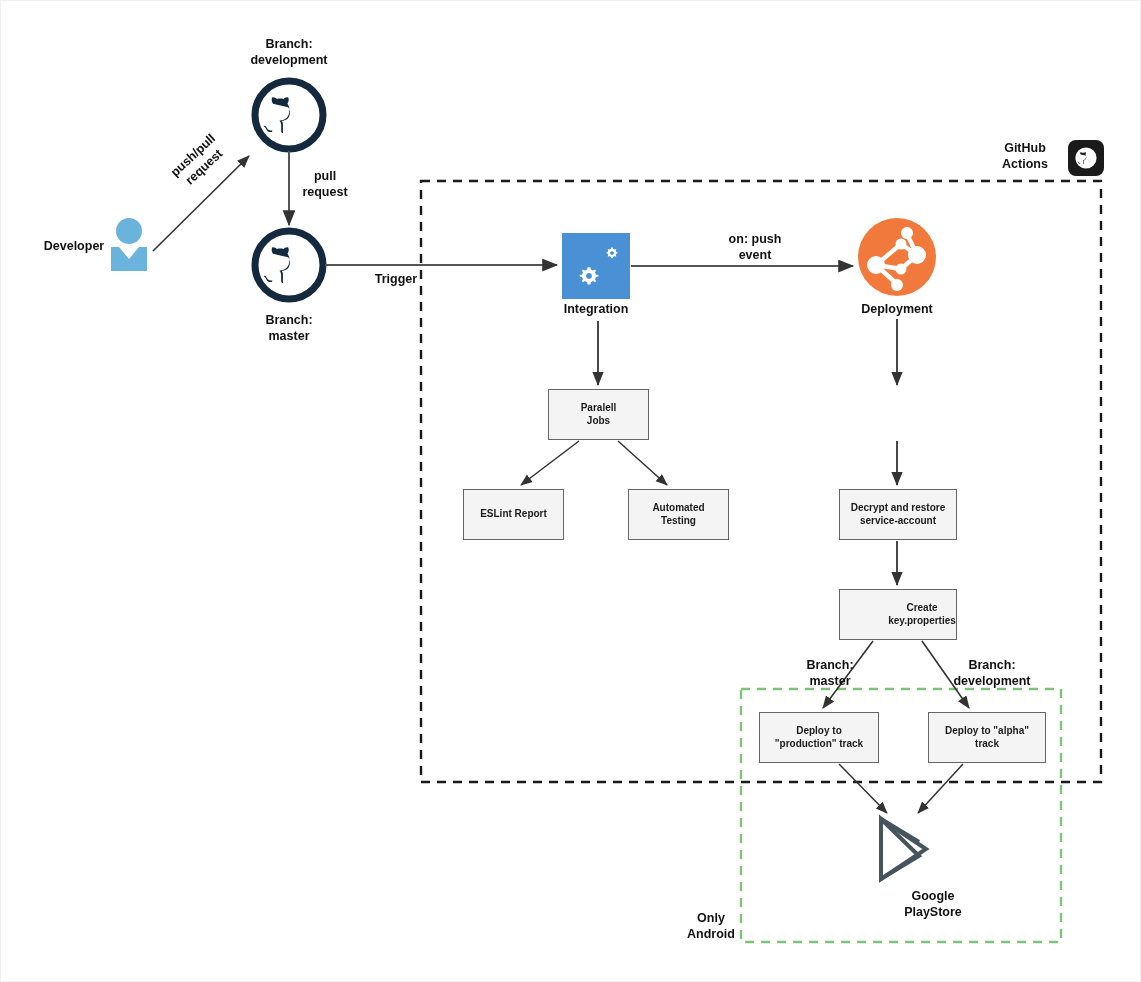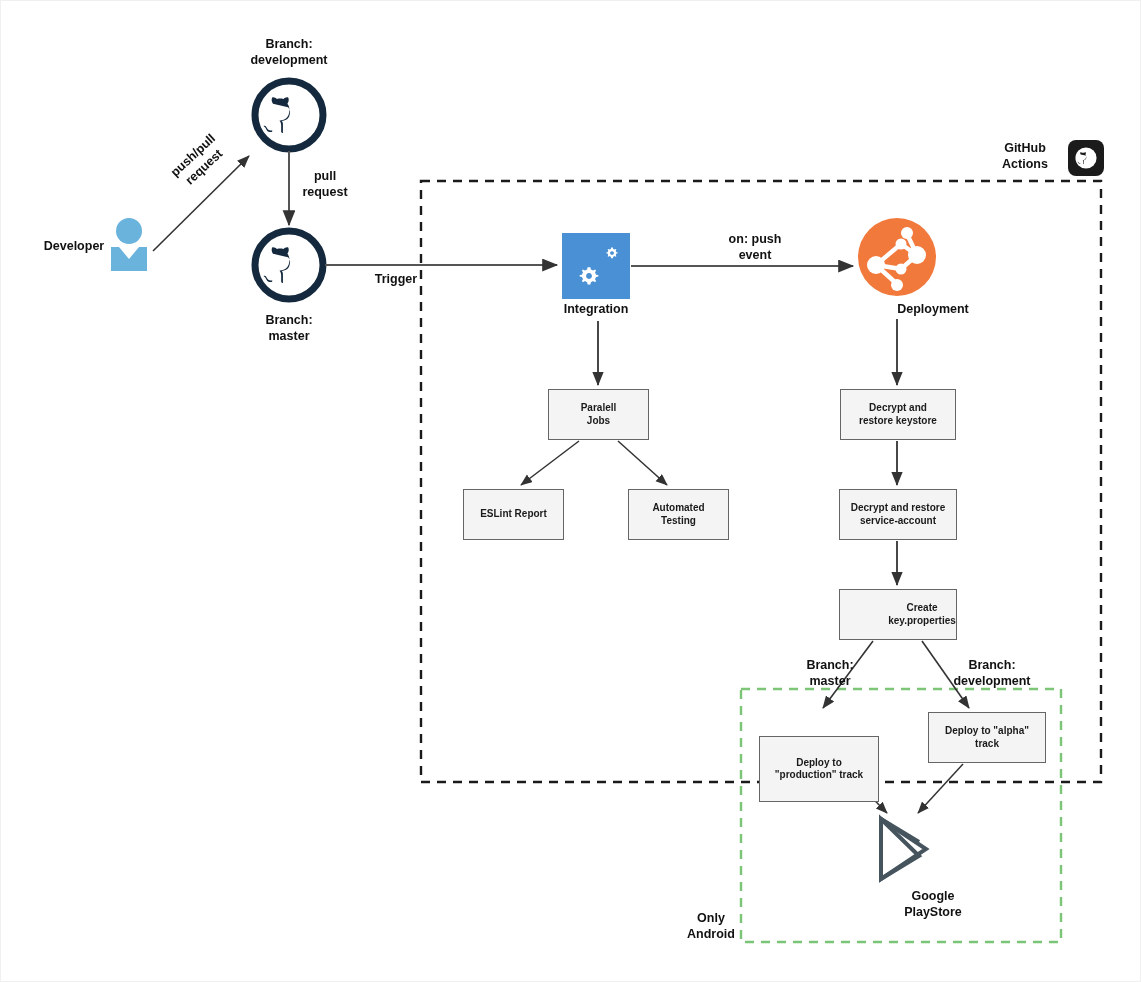--- a/index.html
+++ b/index.html
@@ -194,21 +194,21 @@
   <div class="lbl" style="left:284px;top:168px;width:80px;">pull
 request</div>
 
   <div class="lbl left" style="left:360px;top:271px;width:70px;">Trigger</div>
 
   <div class="lbl" style="left:712px;top:231px;width:84px;">on: push
 event</div>
 
   <div class="lbl" style="left:535px;top:301px;width:120px;">Integration</div>
 
-  <div class="lbl" style="left:872px;top:301px;width:120px;">Deployment</div>
+  <div class="lbl" style="left:836px;top:301px;width:120px;">Deployment</div>
 
   <div class="lbl" style="left:788px;top:657px;width:82px;">Branch:
 master</div>
 
   <div class="lbl" style="left:936px;top:657px;width:110px;">Branch:
 development</div>
 
   <div class="lbl" style="left:876px;top:888px;width:112px;">Google
 PlayStore</div>
 
@@ -216,28 +216,26 @@
 Android</div>
 
   <div class="node pbox" style="left:547px;top:388px;width:101px;height:51px;white-space:pre-line;">Paralell
 Jobs</div>
 
   <div class="node pbox" style="left:462px;top:488px;width:101px;height:51px;white-space:pre-line;">ESLint Report</div>
 
   <div class="node pbox" style="left:627px;top:488px;width:101px;height:51px;white-space:pre-line;">Automated
 Testing</div>
 
-  <div class="node pbox" style="left:839px;top:388px;width:116px;height:51px;white-space:pre-line;">Decrypt and
-restore keystore</div>
 
   <div class="node pbox" style="left:838px;top:488px;width:118px;height:51px;white-space:pre-line;">Decrypt and restore
 service-account</div>
 
   <div class="node pbox" style="left:838px;top:588px;width:118px;height:51px;white-space:pre-line;padding-left:48px;">Create
 key.properties</div>
 
-  <div class="node pbox" style="left:758px;top:711px;width:120px;height:66px;white-space:pre-line;margin-top:24px;">Deploy to
+  <div class="node pbox" style="left:758px;top:711px;width:120px;height:51px;white-space:pre-line;">Deploy to
 "production" track</div>
 
   <div class="node pbox" style="left:927px;top:711px;width:118px;height:51px;white-space:pre-line;">Deploy to "alpha"
 track</div>
 
 </div>
 
 </body></html>

